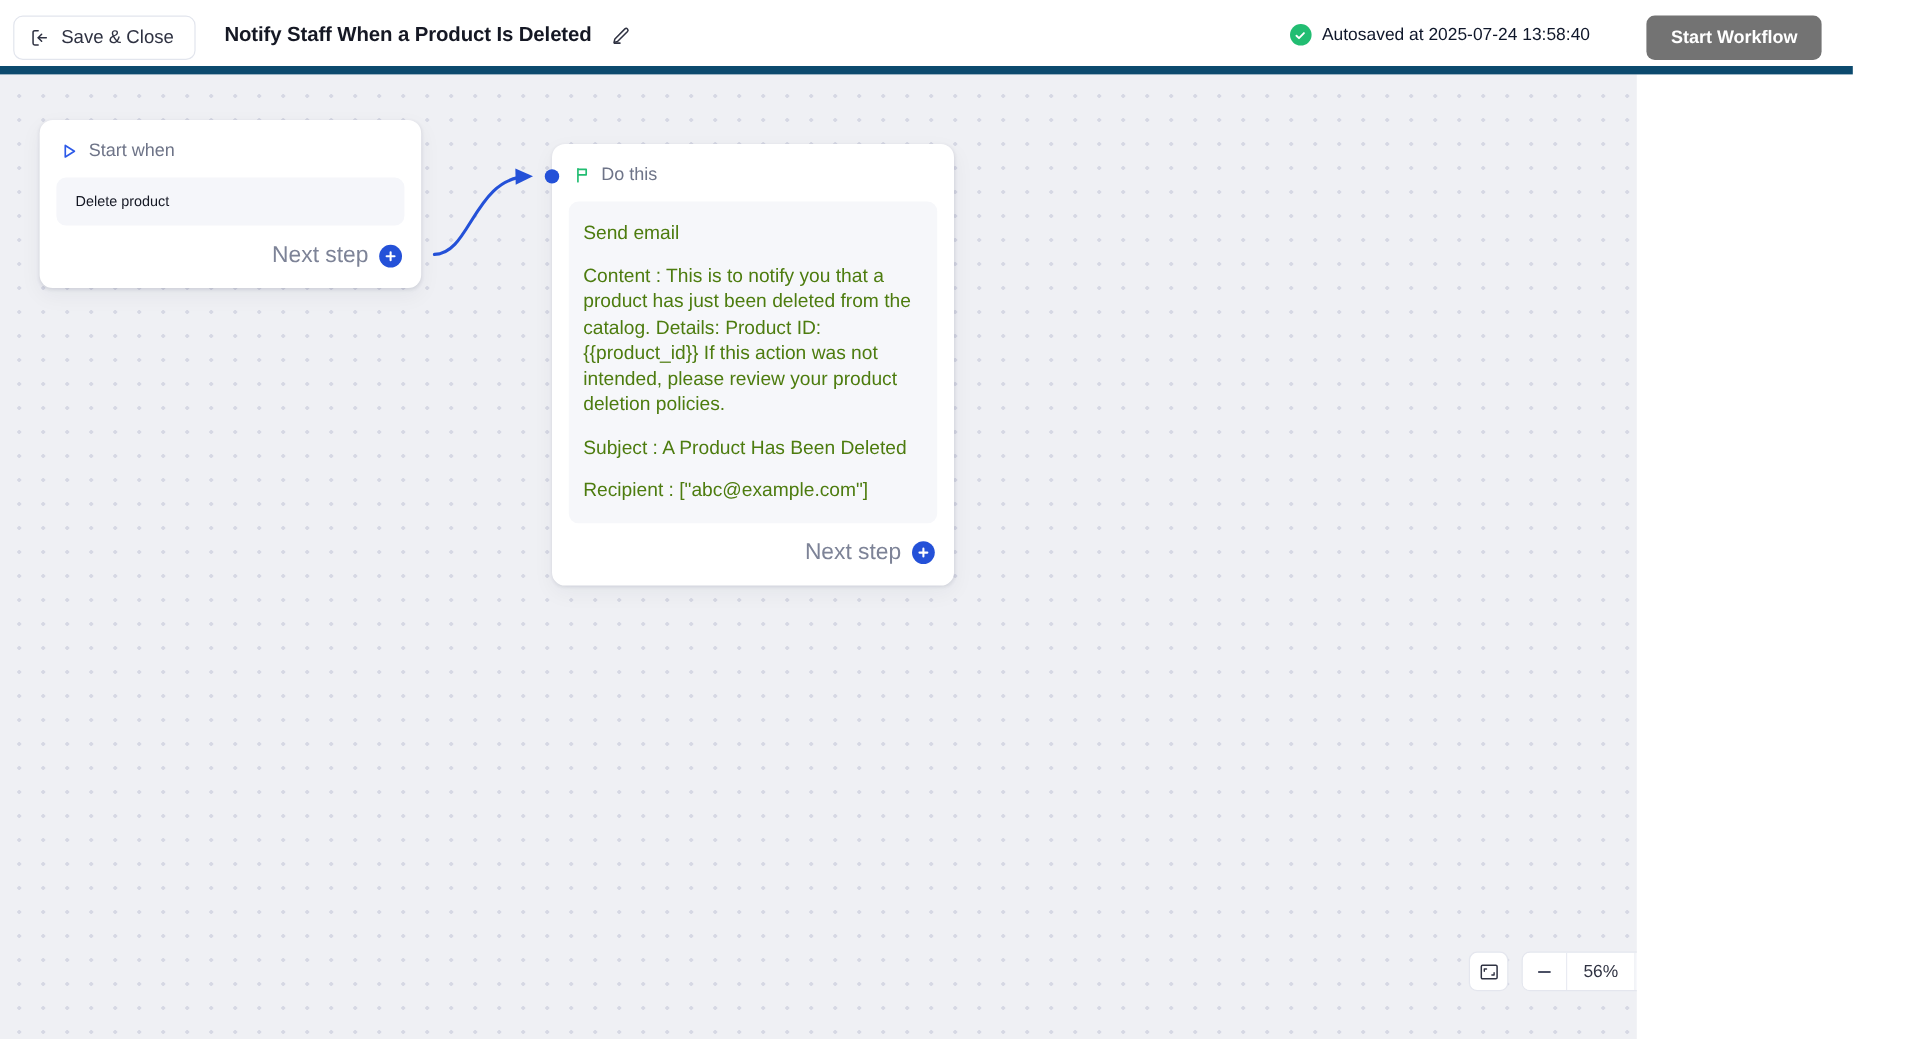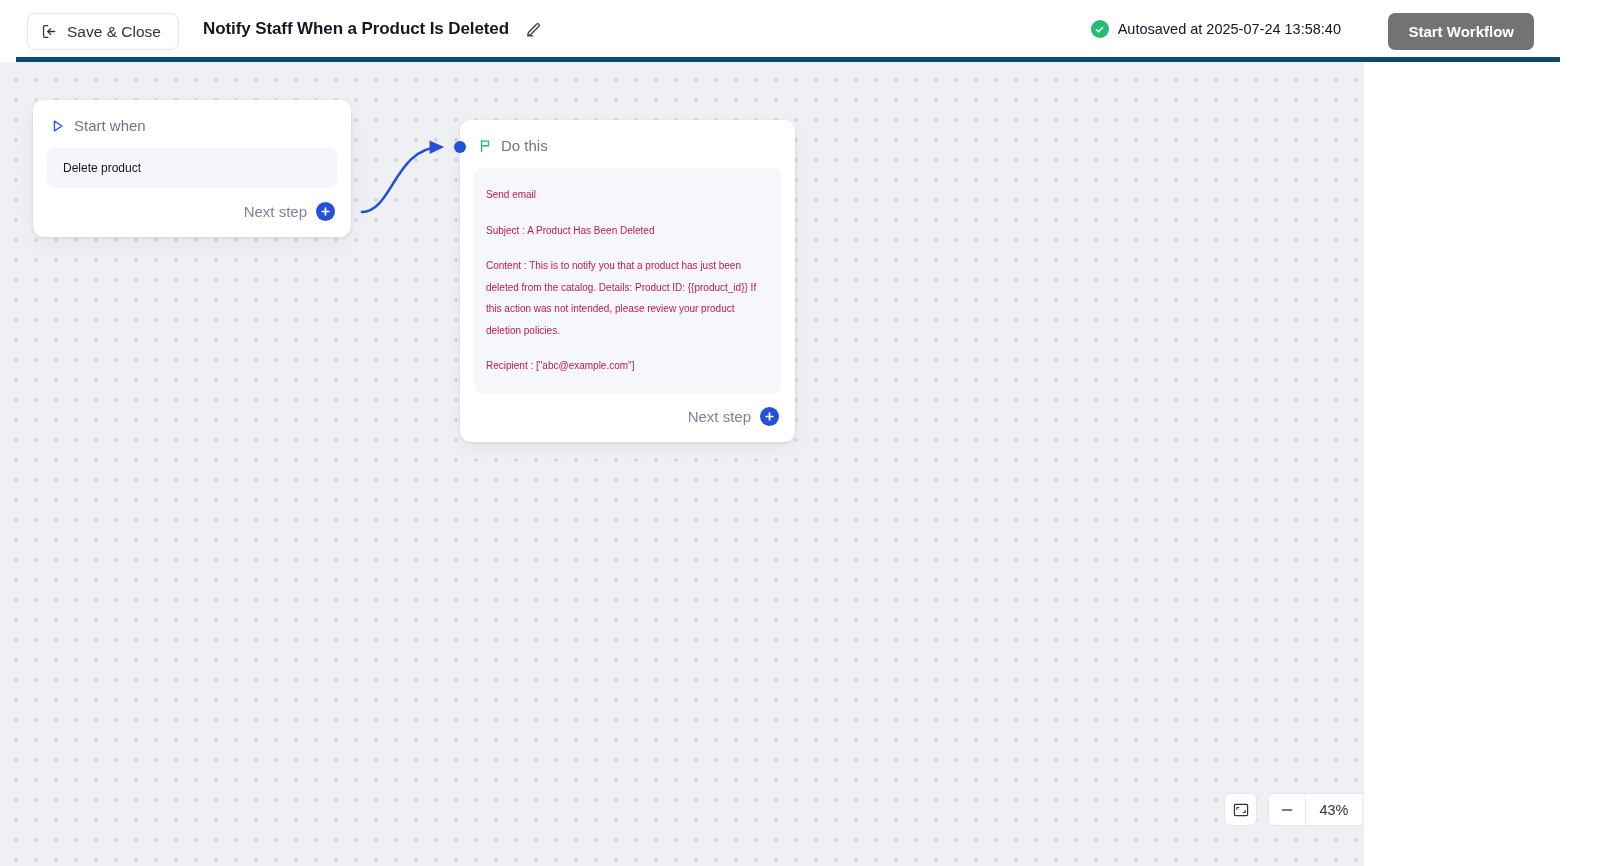--- a/index.html
+++ b/index.html
@@ -8,25 +8,25 @@
     width: 1600px;
     height: 866px;
     overflow: hidden;
     font-family: "Liberation Sans", sans-serif;
     background: #ffffff;
   }
 
   
   .header {
     position: absolute;
-    top: 0; left: 16px;
+    top: 0; left: 0;
     width: 1544px;
     height: 62px;
     background: #ffffff;
-    border-bottom: 5px solid #0c4a6e;
+    border-bottom: 7px solid #0c4a6e;
     display: flex;
     align-items: center;
     z-index: 50;
   }
 
   .save-close-btn {
     position: absolute;
     left: 11px;
     top: 13px;
     height: 37px;
@@ -160,38 +160,38 @@
 
   .action-body {
     margin: 14px 14px 0 14px;
     background: #f6f7fa;
     border-radius: 8px;
     padding: 16px 12px 16px 12px;
     cursor: pointer;
   }
 
   .action-line {
-    font-size: 10px;
+    font-size: 16px;
     line-height: 21.5px;
-    color: #be185d;
+    color: #4d7c0f;
     margin-bottom: 14px;
     word-break: break-word;
   }
   .action-line:last-child { margin-bottom: 0; }
 
   .next-step {
     display: flex;
     align-items: center;
     justify-content: flex-end;
     gap: 9px;
     padding: 14px 16px 16px 16px;
     cursor: pointer;
   }
   .next-step .ns-label {
-    font-size: 15px;
+    font-size: 19px;
     color: #7d8397;
   }
   .plus-btn {
     width: 19px; height: 19px;
     border-radius: 50%;
     background: #2451d8;
     display: flex;
     align-items: center;
     justify-content: center;
     flex: 0 0 auto;
@@ -343,22 +343,22 @@
     <div class="node-head">
       <svg width="14" height="14" viewBox="0 0 14 14" fill="none">
         <path d="M3.6 1.6v10.8" stroke="#22bd72" stroke-width="1.4" stroke-linecap="round"></path>
         <path d="M3.6 2.1h6.9v4.6H3.6" stroke="#22bd72" stroke-width="1.4" stroke-linejoin="round" fill="none"></path>
       </svg>
       <span class="label">Do this</span>
     </div>
 
     <div class="action-body">
       <div class="action-line">Send email</div>
+      <div class="action-line">Content : This is to notify you that a product has just been deleted from the catalog. Details: Product ID: {{product_id}} If this action was not intended, please review your product deletion policies.</div>
       <div class="action-line">Subject : A Product Has Been Deleted</div>
-      <div class="action-line">Content : This is to notify you that a product has just been deleted from the catalog. Details: Product ID: {{product_id}} If this action was not intended, please review your product deletion policies.</div>
       <div class="action-line">Recipient : ["abc@example.com"]</div>
     </div>
 
     <div class="next-step">
       <span class="ns-label">Next step</span>
       <span class="plus-btn">
         <svg width="11" height="11" viewBox="0 0 12 12" fill="none">
           <path d="M6 2.4v7.2M2.4 6h7.2" stroke="#ffffff" stroke-width="1.9" stroke-linecap="round"></path>
         </svg>
       </span>
@@ -372,21 +372,21 @@
       <path d="M13.6 11.8V9.7M13.6 11.8h-2.1" stroke="#2f3242" stroke-width="1.3" stroke-linecap="round"></path>
     </svg>
   </div>
 
   <div class="zoom-group">
     <div class="zoom-btn">
       <svg width="14" height="14" viewBox="0 0 14 14" fill="none">
         <path d="M2.4 7h9.2" stroke="#4b5064" stroke-width="1.6" stroke-linecap="round"></path>
       </svg>
     </div>
-    <div class="zoom-level">43%</div>
+    <div class="zoom-level">56%</div>
     <div class="zoom-btn disabled">
       <svg width="14" height="14" viewBox="0 0 14 14" fill="none">
         <path d="M7 2.4v9.2M2.4 7h9.2" stroke="#b6bac9" stroke-width="1.6" stroke-linecap="round"></path>
       </svg>
     </div>
   </div>
 
   <div class="help-btn">
     <svg width="16" height="16" viewBox="0 0 18 18" fill="none">
       <circle cx="9" cy="9" r="7" stroke="#2f3242" stroke-width="1.4"></circle>

